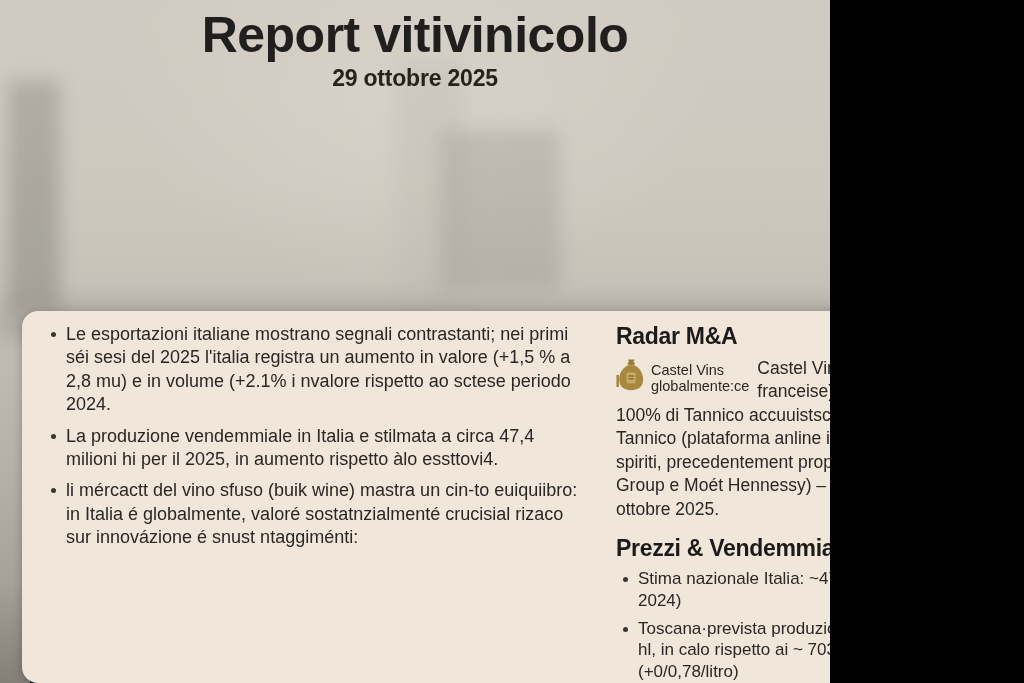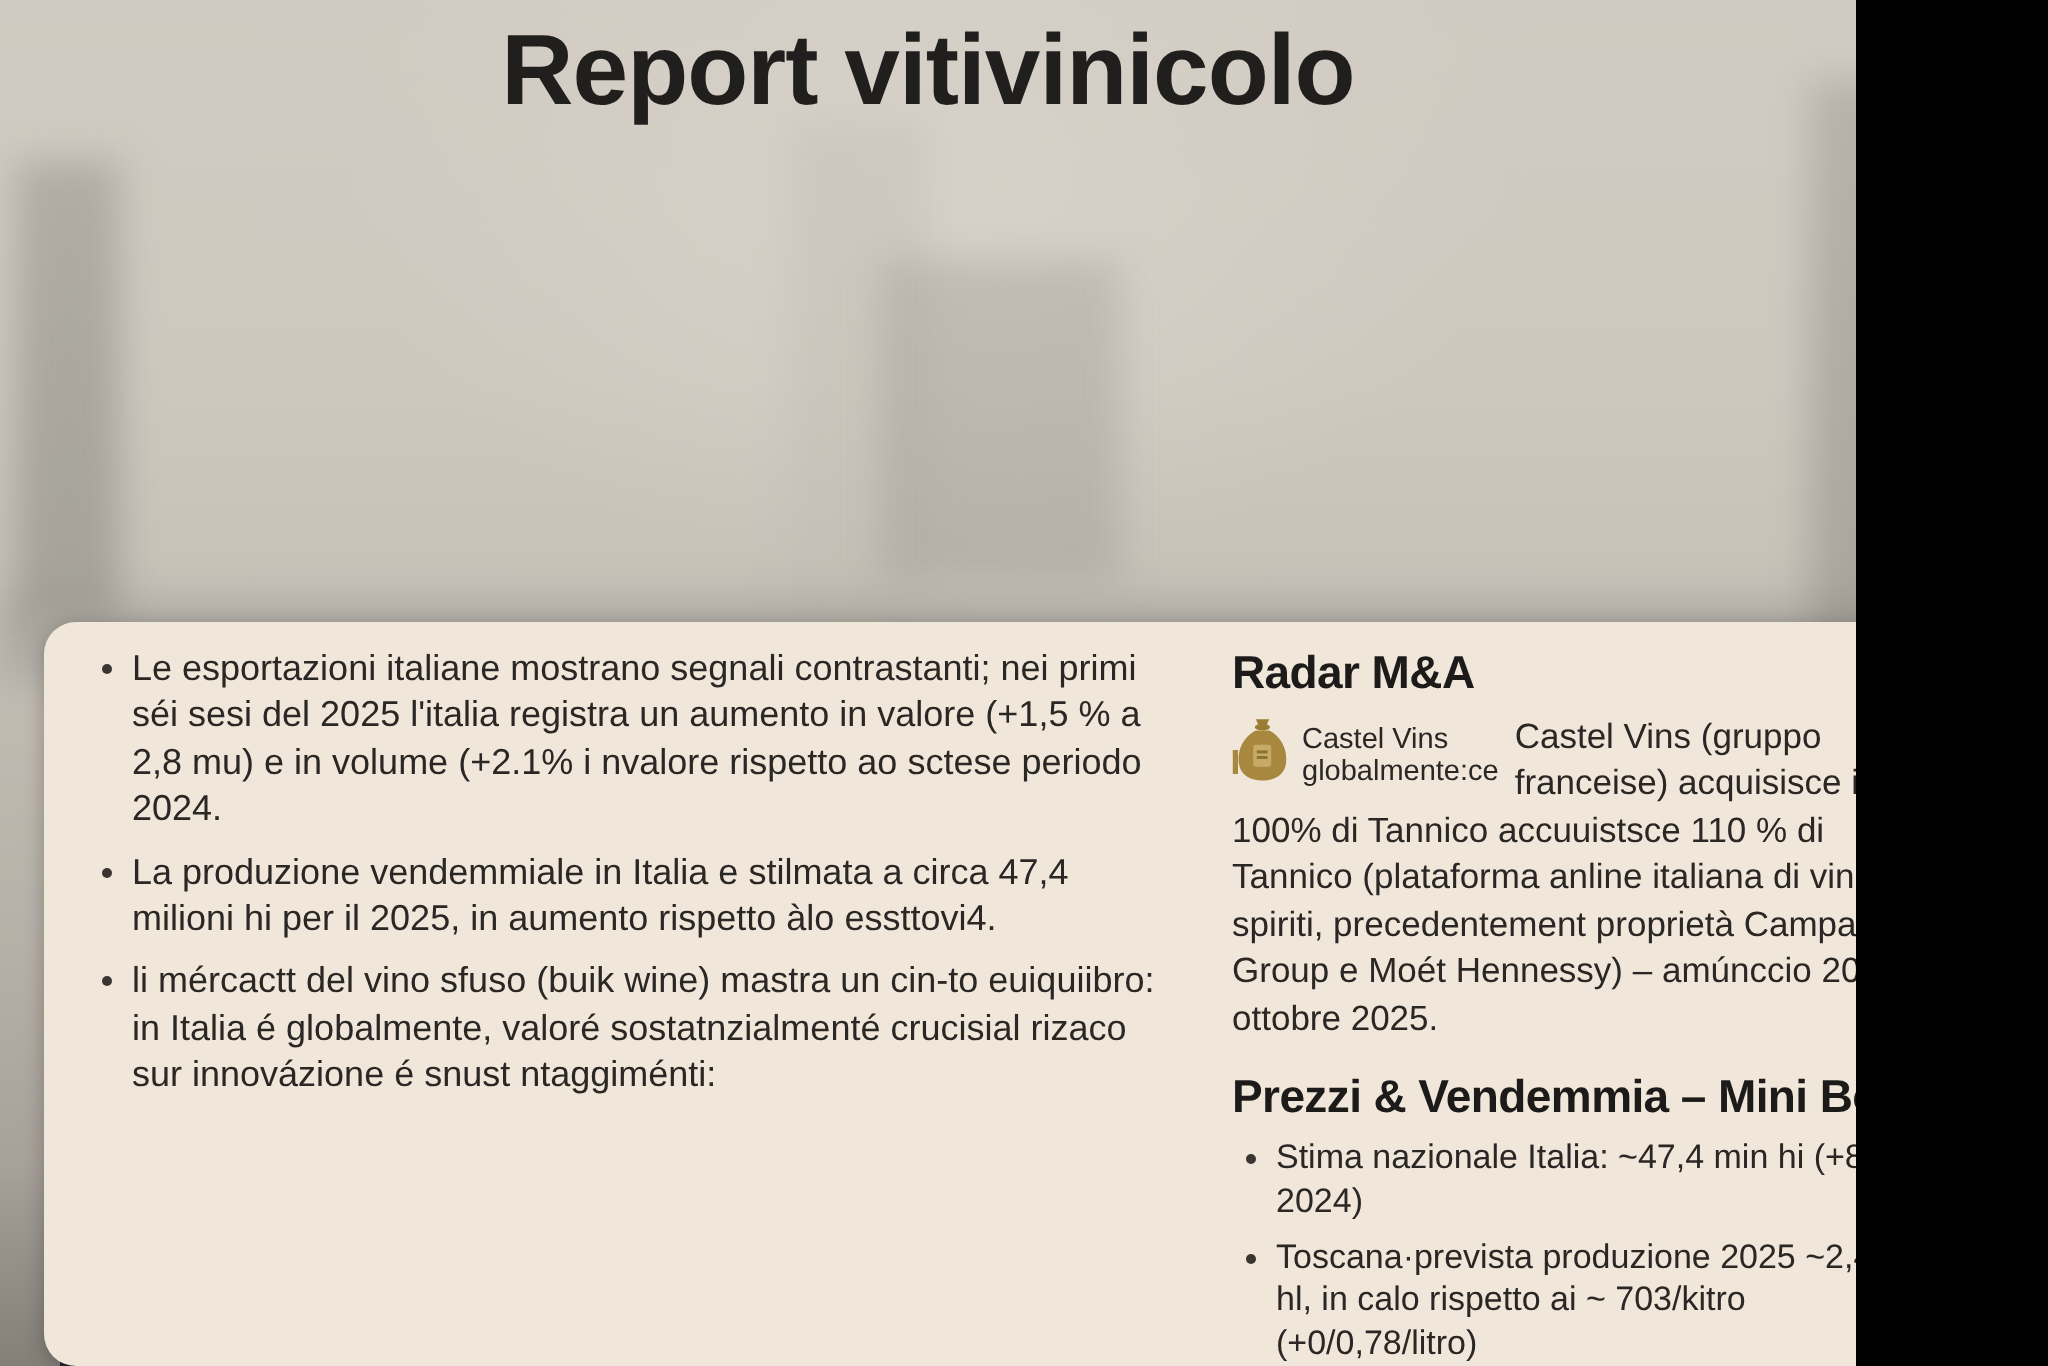--- a/index.html
+++ b/index.html
@@ -2,21 +2,21 @@
 <html><head>
 <meta charset="utf-8">
 <style>
   html, body {
     margin: 0;
     padding: 0;
     background: #000;
   }
   #page {
     position: relative;
-    width: 928px;
+    width: 830px;
     height: 683px;
     overflow: hidden;
     font-family: "Liberation Sans", sans-serif;
     background: #7dd3fc;
   }
 
   
   .photo-bg {
     position: absolute;
     inset: 0;
@@ -315,20 +315,21 @@
       <div class="hair2"></div>
       <div class="torso"></div>
       <div class="shirt"></div>
     </div>
 
     <div class="photo-haze"></div>
   </div>
 
   <div class="header">
     <div class="title">Report vitivinicolo</div>
+    <div class="subtitle">29 ottobre 2025</div>
   </div>
 
   <div class="card">
 
     <div class="col-left">
       <ul class="bullets">
         <li>Le esportazioni italiane mostrano segnali contrastanti; nei primi séi sesi del 2025 l'italia registra un aumento in valore (+1,5 % a 2,8 mu) e in volume (+2.1% i nvalore rispetto ao sctese periodo 2024.</li>
         <li>La produzione vendemmiale in Italia e stilmata a circa 47,4 milioni hi per il 2025, in aumento rispetto àlo essttovi4.</li>
         <li>li mércactt del vino sfuso (buik wine) mastra un cin-to euiquiibro: in Italia é globalmente, valoré sostatnzialmenté crucisial rizaco sur innovázione é snust ntaggiménti:</li>
       </ul>

